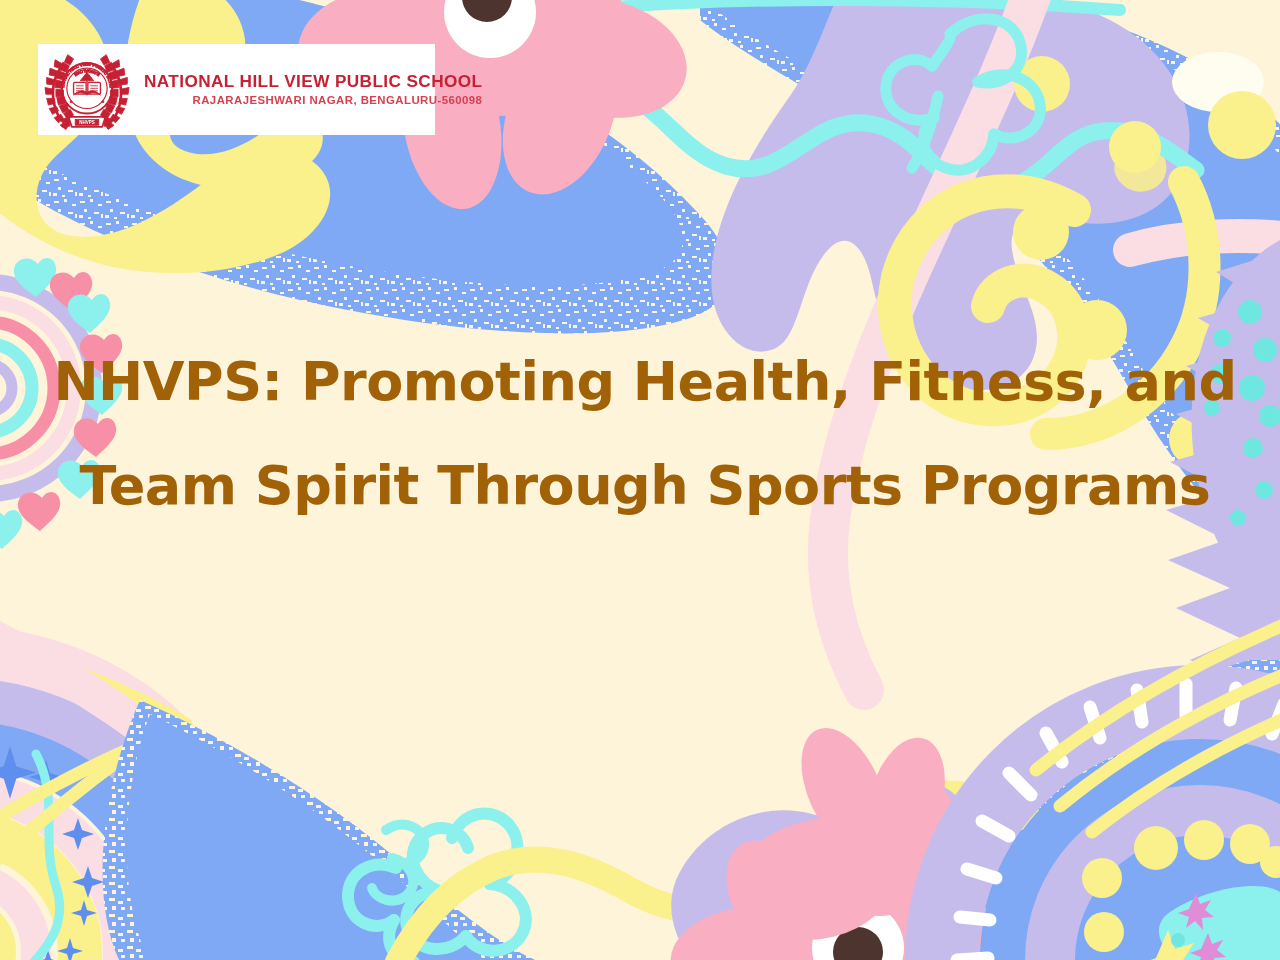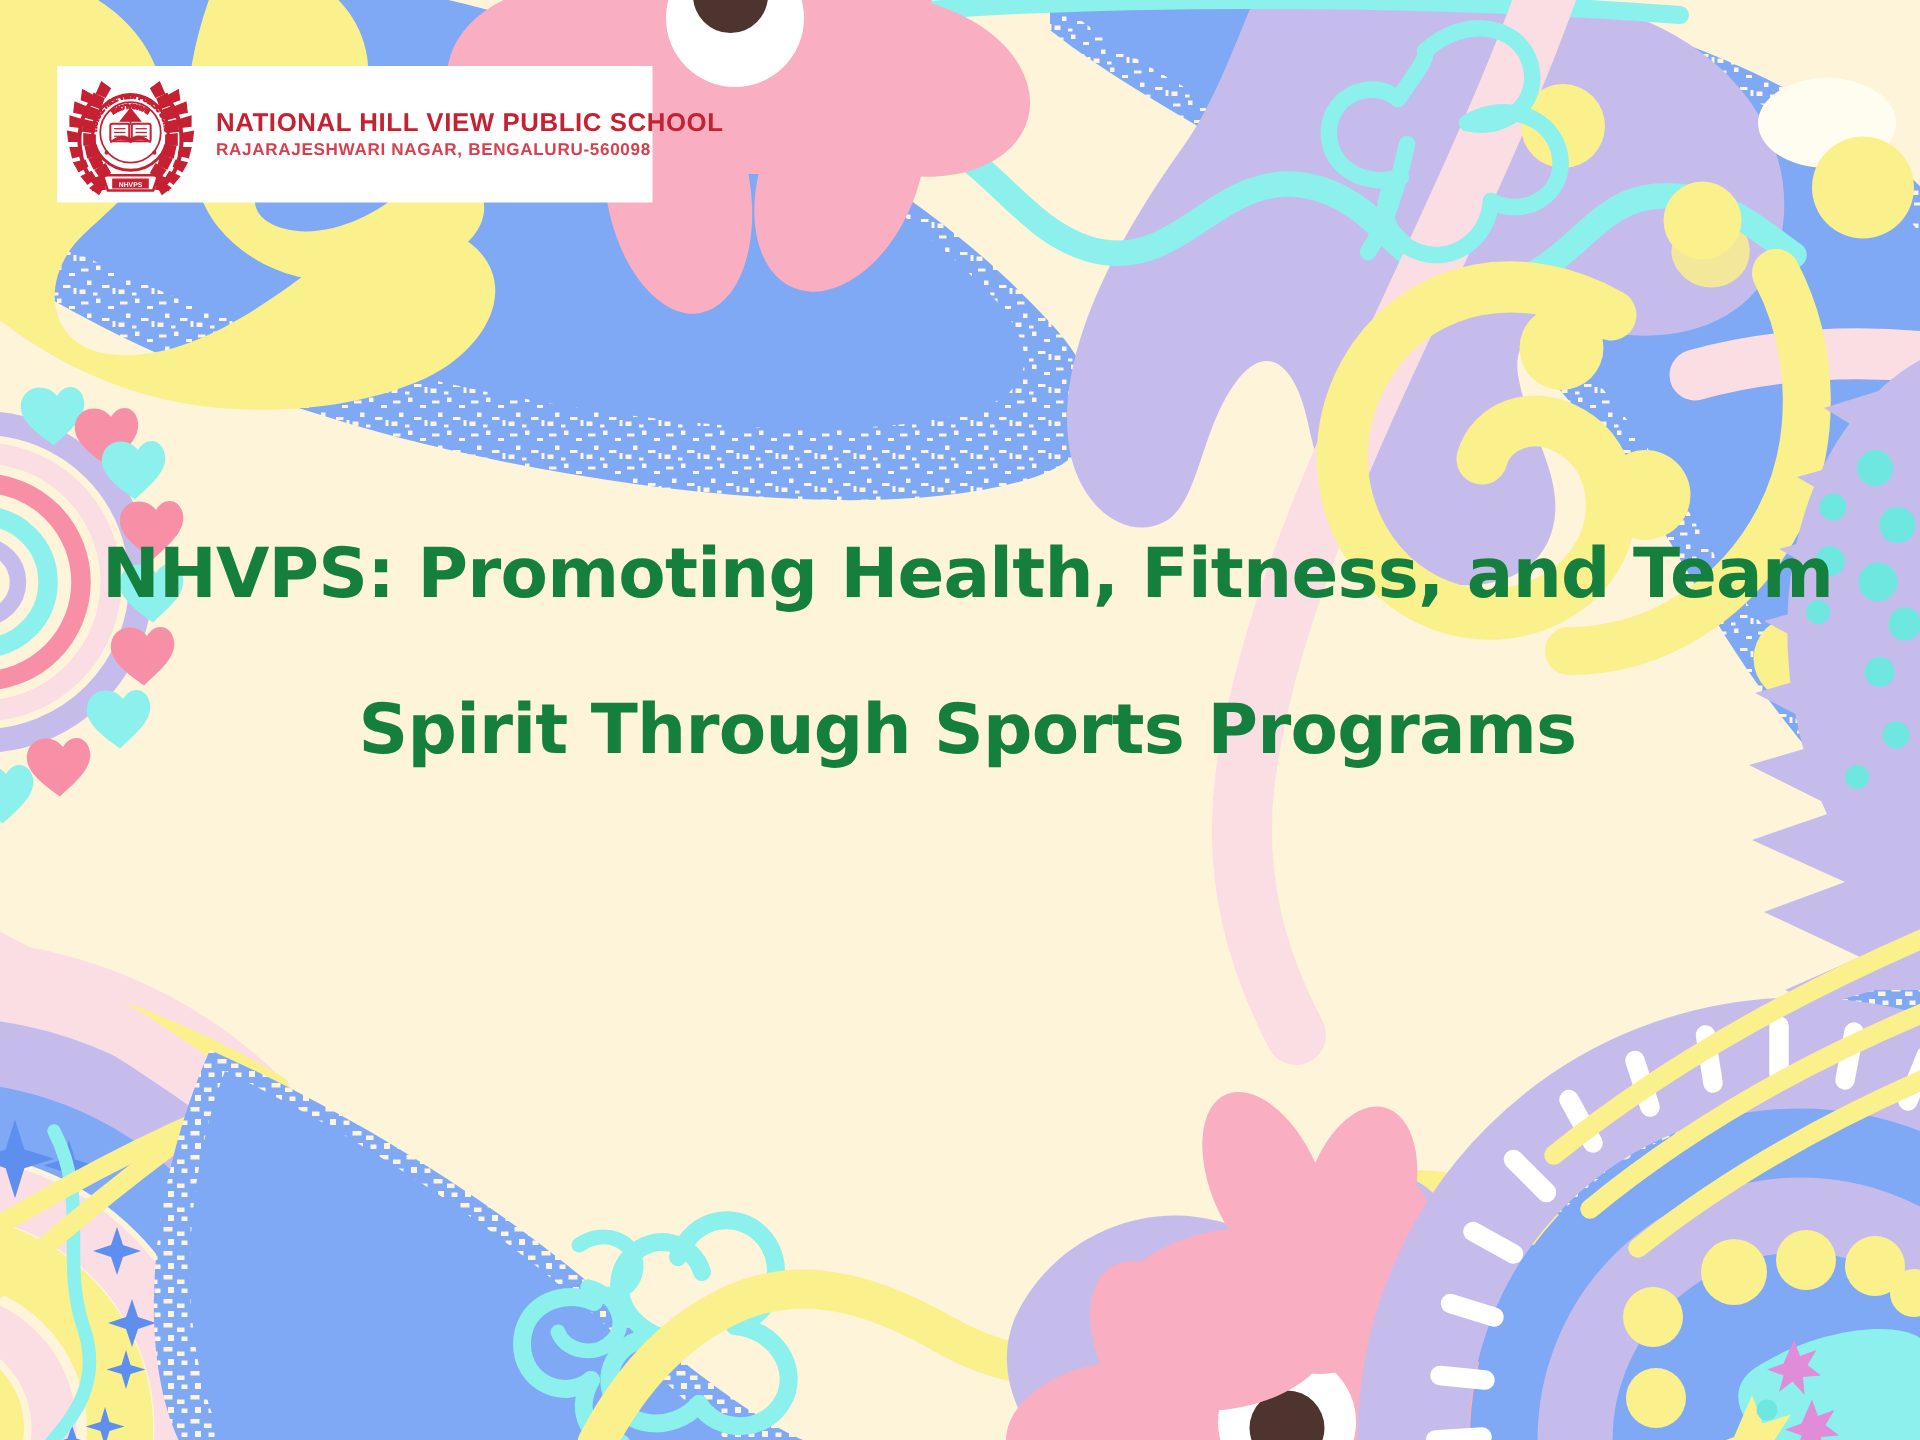--- a/index.html
+++ b/index.html
@@ -18,34 +18,34 @@
     background:#FFFFFF; display:flex; align-items:center; padding-left:6px;
   }
   #logo-emblem { width:86px; height:84px; flex:0 0 86px; }
   #logo-text { margin-left:14px; }
   #school-name {
     color:#C62033; font-weight:bold; font-size:17.2px; letter-spacing:0.4px;
     line-height:1.08; white-space:nowrap;
   }
   #school-address {
     color:#D8404F; font-weight:bold; font-size:11.4px; letter-spacing:0.45px;
-    line-height:1.25; margin-top:2px; white-space:nowrap;
+    line-height:1.25; margin-top:2px; white-space:nowrap;text-align:right;
   }
 
   
   #title-block {
     position:absolute; left:50px; top:330px; width:1190px;
     text-align:center;
   }
   #slide-title {
     font-family:"DejaVu Sans", sans-serif;
     font-weight:bold;
-    font-size:46px;
+    font-size:54px;
     line-height:104px;
-    color:#15803d;
+    color:#a16207;
     letter-spacing:-0.5px;
   }
 </style>
 </head>
 <body>
 
 <div id="slide">
 
   <svg id="bg-art" viewBox="0 0 1280 960" preserveAspectRatio="none" xmlns="http://www.w3.org/2000/svg">
     <defs>

